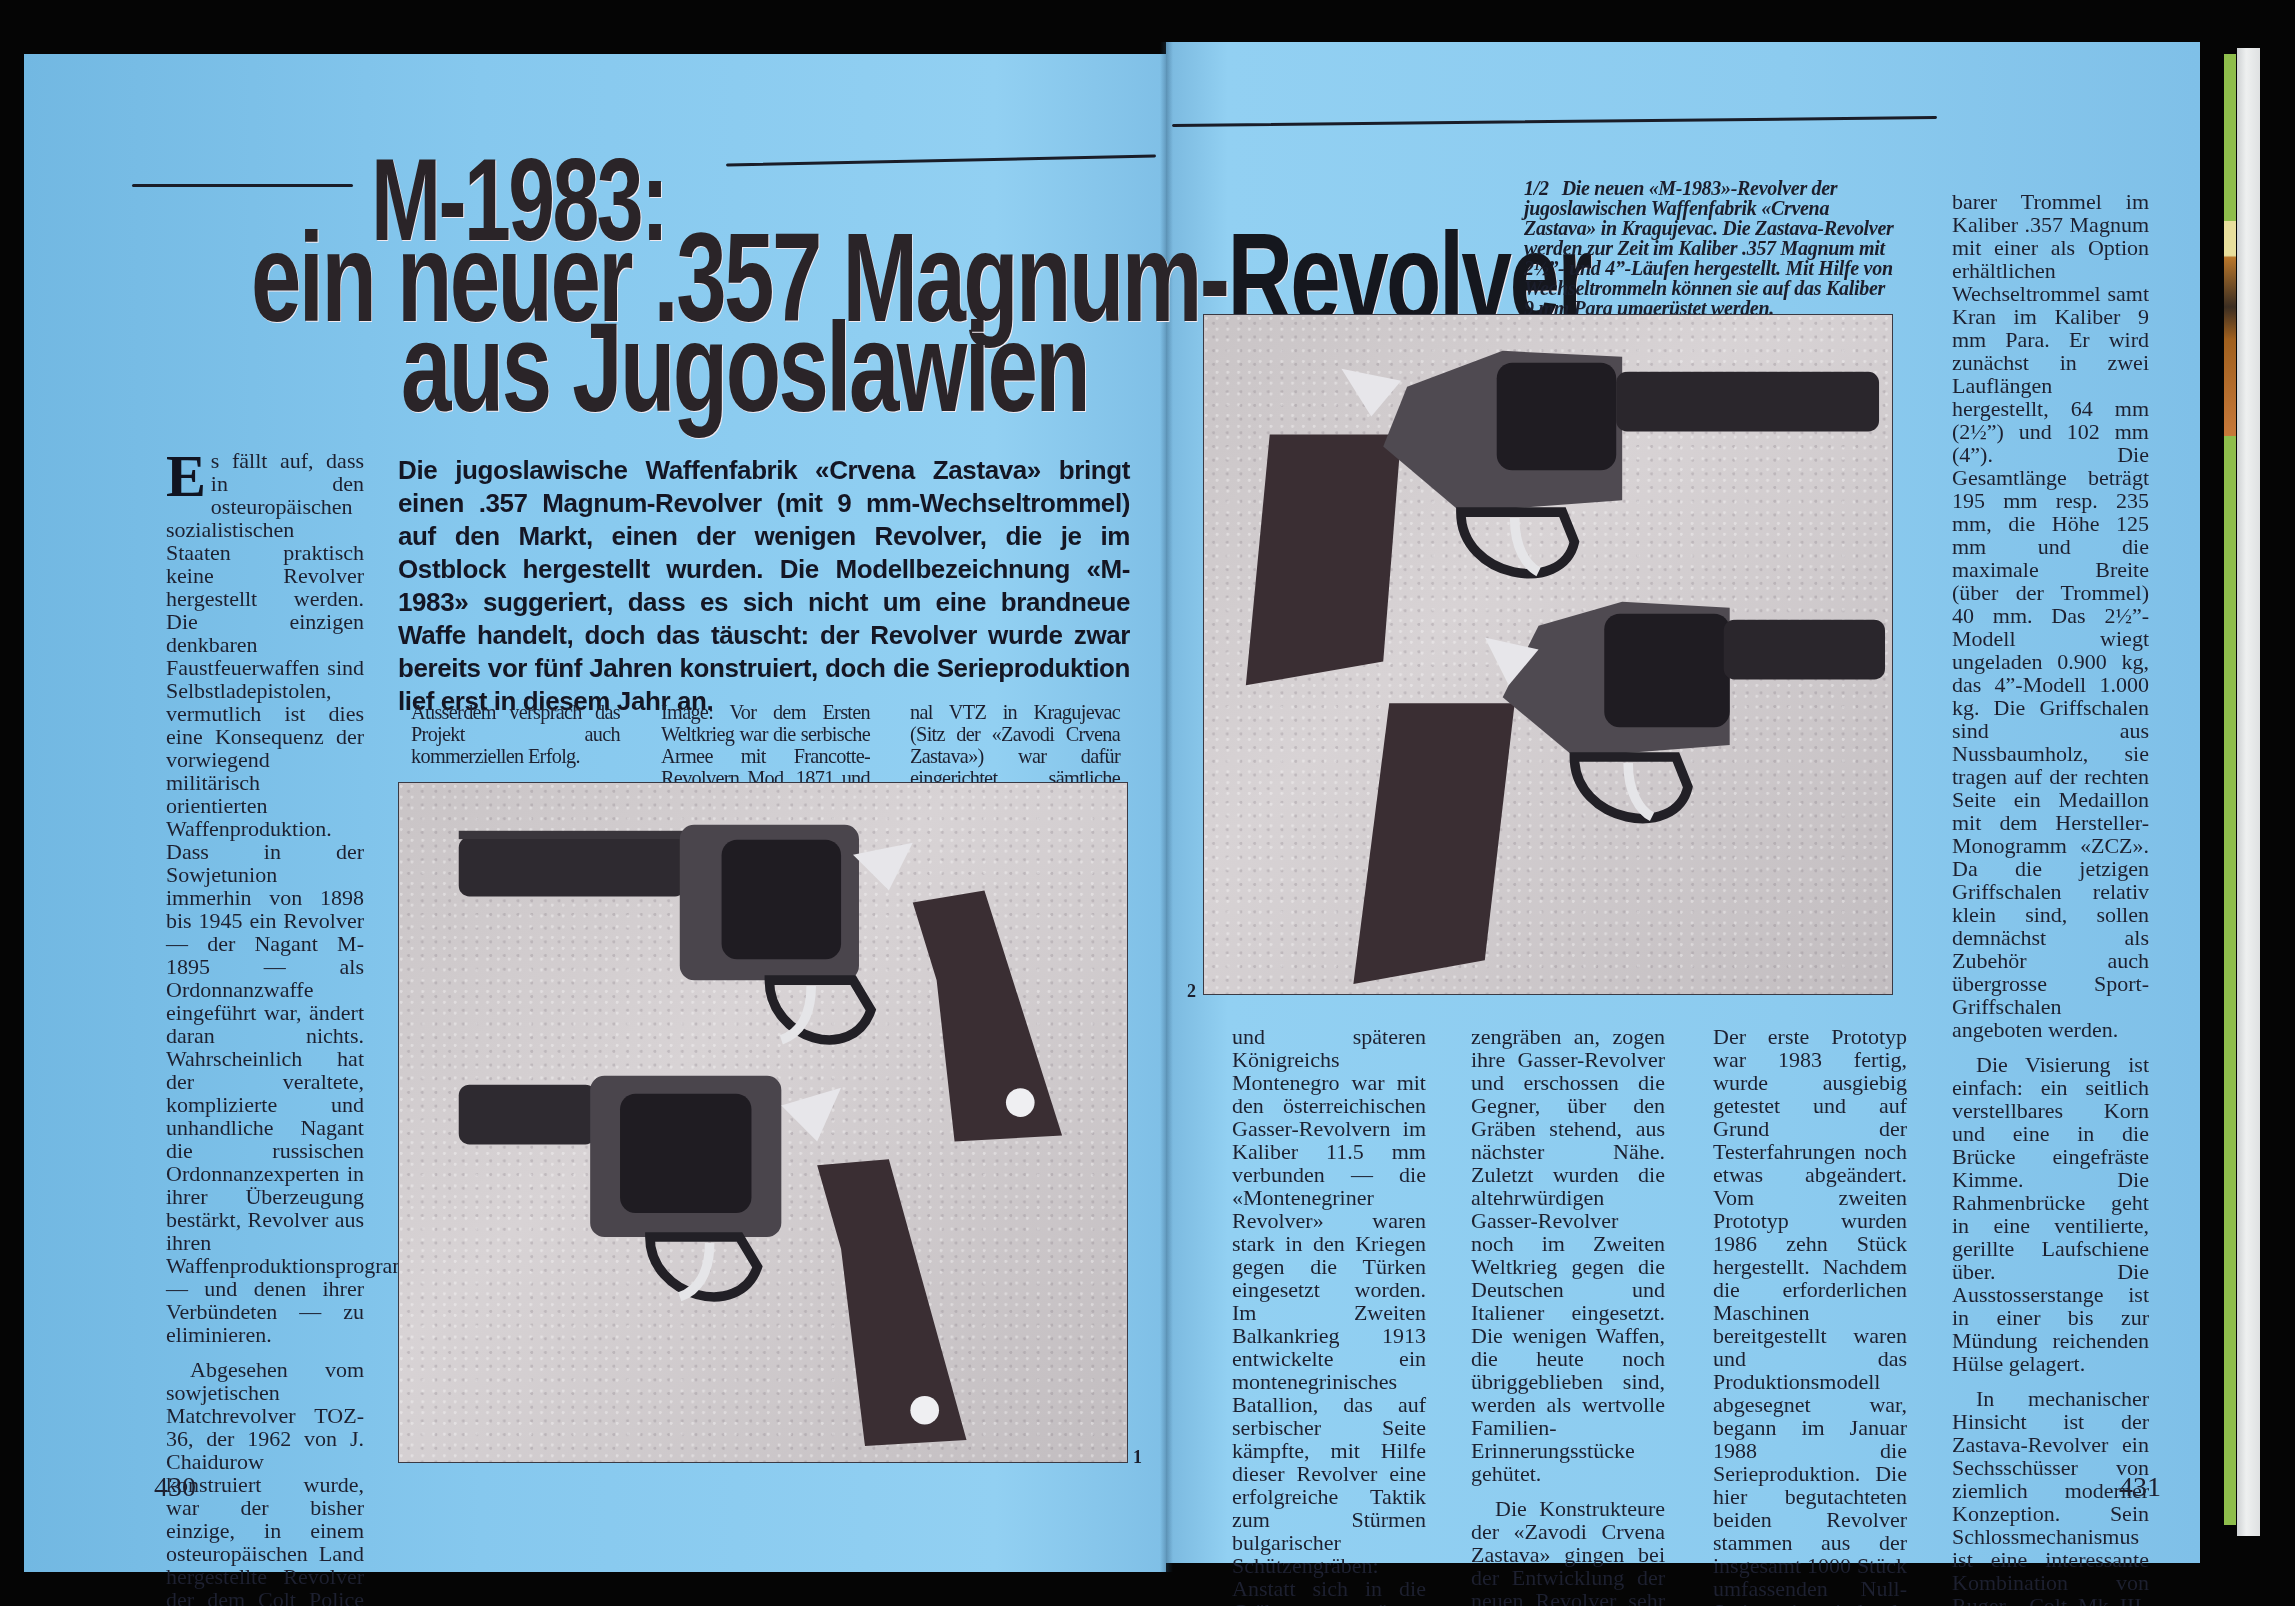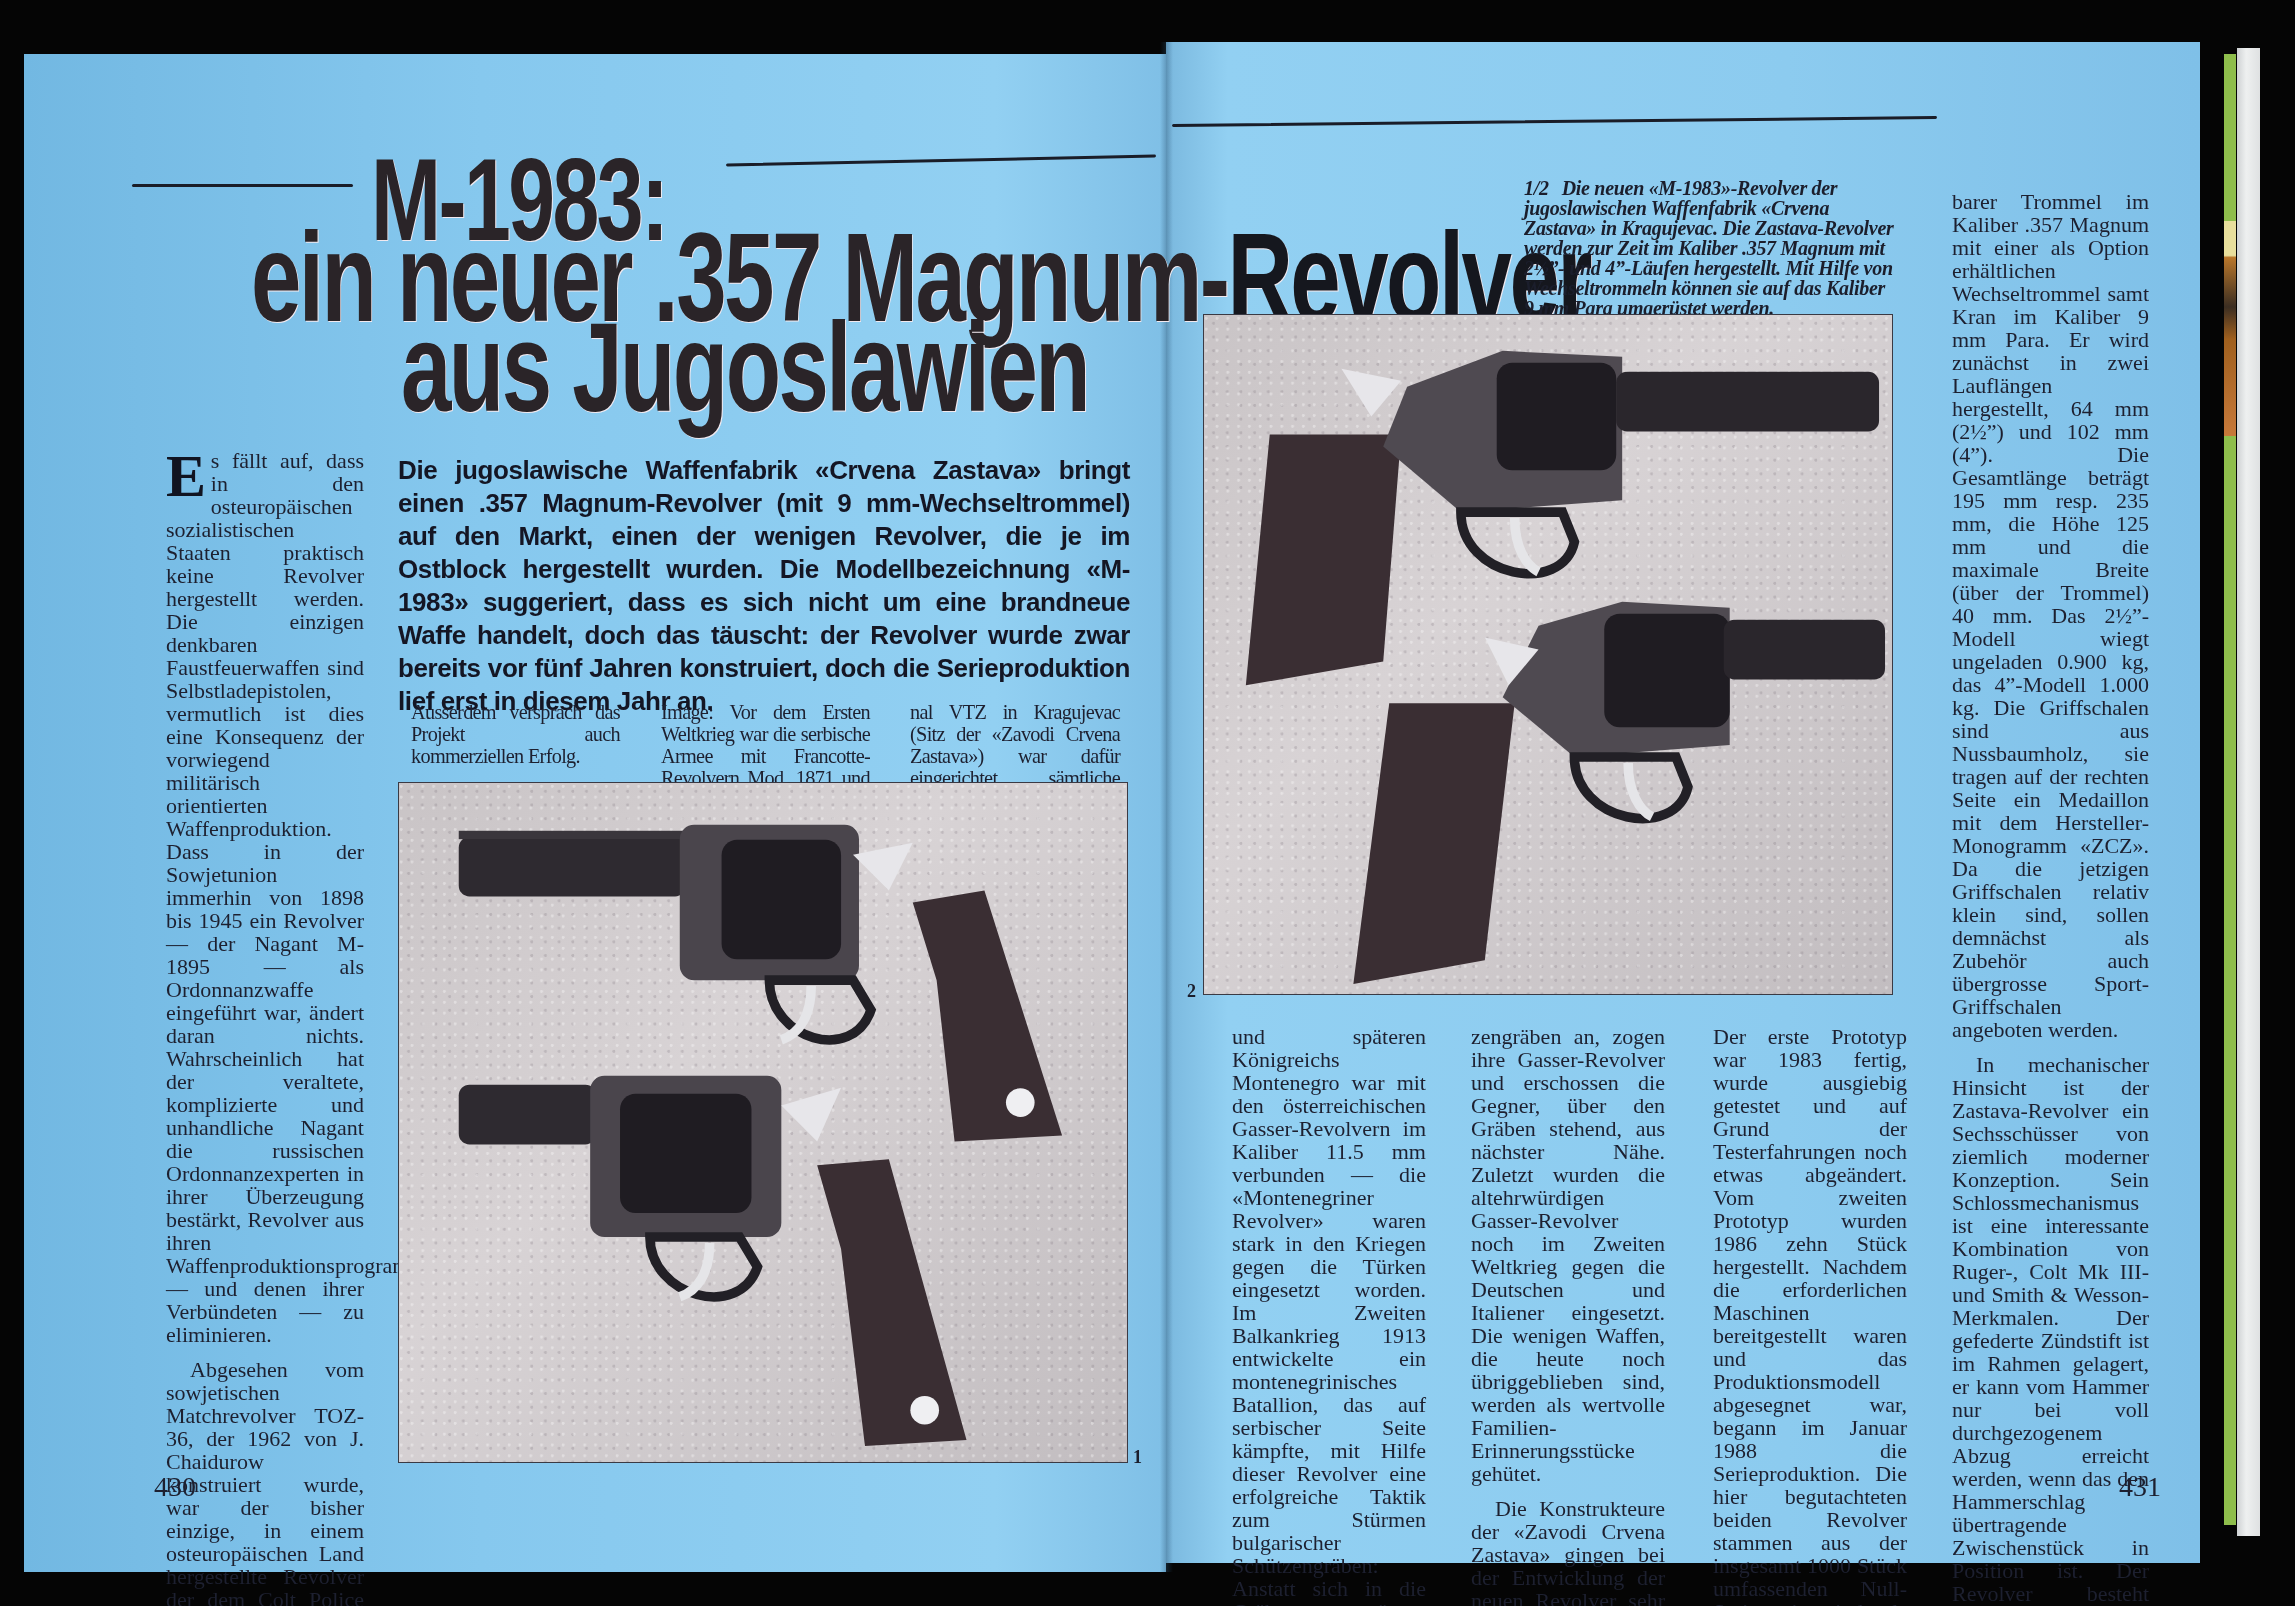--- a/index.html
+++ b/index.html
@@ -144,18 +144,19 @@
       <p>zengräben an, zogen ihre Gasser-Revolver und erschossen die Gegner, über den Gräben stehend, aus nächster Nähe. Zuletzt wurden die altehrwürdigen Gasser-Revolver noch im Zweiten Weltkrieg gegen die Deutschen und Italiener eingesetzt. Die wenigen Waffen, die heute noch übriggeblieben sind, werden als wertvolle Familien-Erinnerungsstücke gehütet.</p>
       <p>Die Konstrukteure der «Zavodi Crvena Zastava» gingen bei der Entwicklung der neuen Revolver sehr pragmatisch vor. Sie beschafften sich verschiedene hochentwickelte ausländische Waffen, sahen sie sich genau an, verschossen eine Menge Munition daraus und zogen ihre Schlüsse.</p>
     </div>
   <div class="col" style="left:1677px; top:971px; width:218px;" id="rlc3">
       <p>Der erste Prototyp war 1983 fertig, wurde ausgiebig getestet und auf Grund der Testerfahrungen noch etwas abgeändert. Vom zweiten Prototyp wurden 1986 zehn Stück hergestellt. Nachdem die erforderlichen Maschinen bereitgestellt waren und das Produktionsmodell abgesegnet war, begann im Januar 1988 die Serieproduktion. Die hier begutachteten beiden Revolver stammen aus der insgesamt 1000 Stück umfassenden Null-Serie, sie sind als Modell «M 1983/1987» bezeichnet.</p>
       <p>Der Zastava-Revolver ist einfach und robust, relativ sauber verarbeitet und kompakt. Es handelt sich bei ihm um einen sechsschüssigen Double Action-Revolver mit ausschwenk-</p>
     </div>
 
   <div class="col" style="left:1916px; top:136px; width:221px;">
     <p>barer Trommel im Kaliber .357 Magnum mit einer als Option erhältlichen Wechseltrommel samt Kran im Kaliber 9 mm Para. Er wird zunächst in zwei Lauflängen hergestellt, 64 mm (2½”) und 102 mm (4”). Die Gesamtlänge beträgt 195 mm resp. 235 mm, die Höhe 125 mm und die maximale Breite (über der Trommel) 40 mm. Das 2½”-Modell wiegt ungeladen 0.900 kg, das 4”-Modell 1.000 kg. Die Griffschalen sind aus Nussbaumholz, sie tragen auf der rechten Seite ein Medaillon mit dem Hersteller-Monogramm «ZCZ». Da die jetzigen Griffschalen relativ klein sind, sollen demnächst als Zubehör auch übergrosse Sport-Griffschalen angeboten werden.</p>
+    <p>Die Visierung ist einfach: ein seitlich verstellbares Korn und eine in die Brücke eingefräste Kimme. Die Rahmenbrücke geht in eine ventilierte, gerillte Laufschiene über. Die Ausstosserstange ist in einer bis zur Mündung reichenden Hülse gelagert.</p>
     <p>In mechanischer Hinsicht ist der Zastava-Revolver ein Sechsschüsser von ziemlich moderner Konzeption. Sein Schlossmechanismus ist eine interessante Kombination von Ruger-, Colt Mk III- und Smith &amp; Wesson-Merkmalen. Der gefederte Zündstift ist im Rahmen gelagert, er kann vom Hammer nur bei voll durchgezogenem Abzug erreicht werden, wenn das den Hammerschlag übertragende Zwischenstück in Position ist. Der Revolver besteht praktisch ganz aus geschmiedeten Stahlteilen, alle Federn sind Schraubenfedern. Die Trommel ist geflutet, im Kaliber .357 Magnum umgibt ein erhöhter Rand die Patronenböden, im Kaliber 9 mm Para, wo die Patronen mit Hilfe eines Sechser-Clips geladen werden, fehlt er. (Der Sechser-Clip ist von einem interessanten Design: drei 9 mm Para-Patronen werden mit den Auszieherrillen von innen in den Clip geklemmt,</p>
   </div>
 
   <div class="page-num" style="left:2095px; top:1429px;text-align:right;">431</div>
 </div>
 
 
 </body></html>

